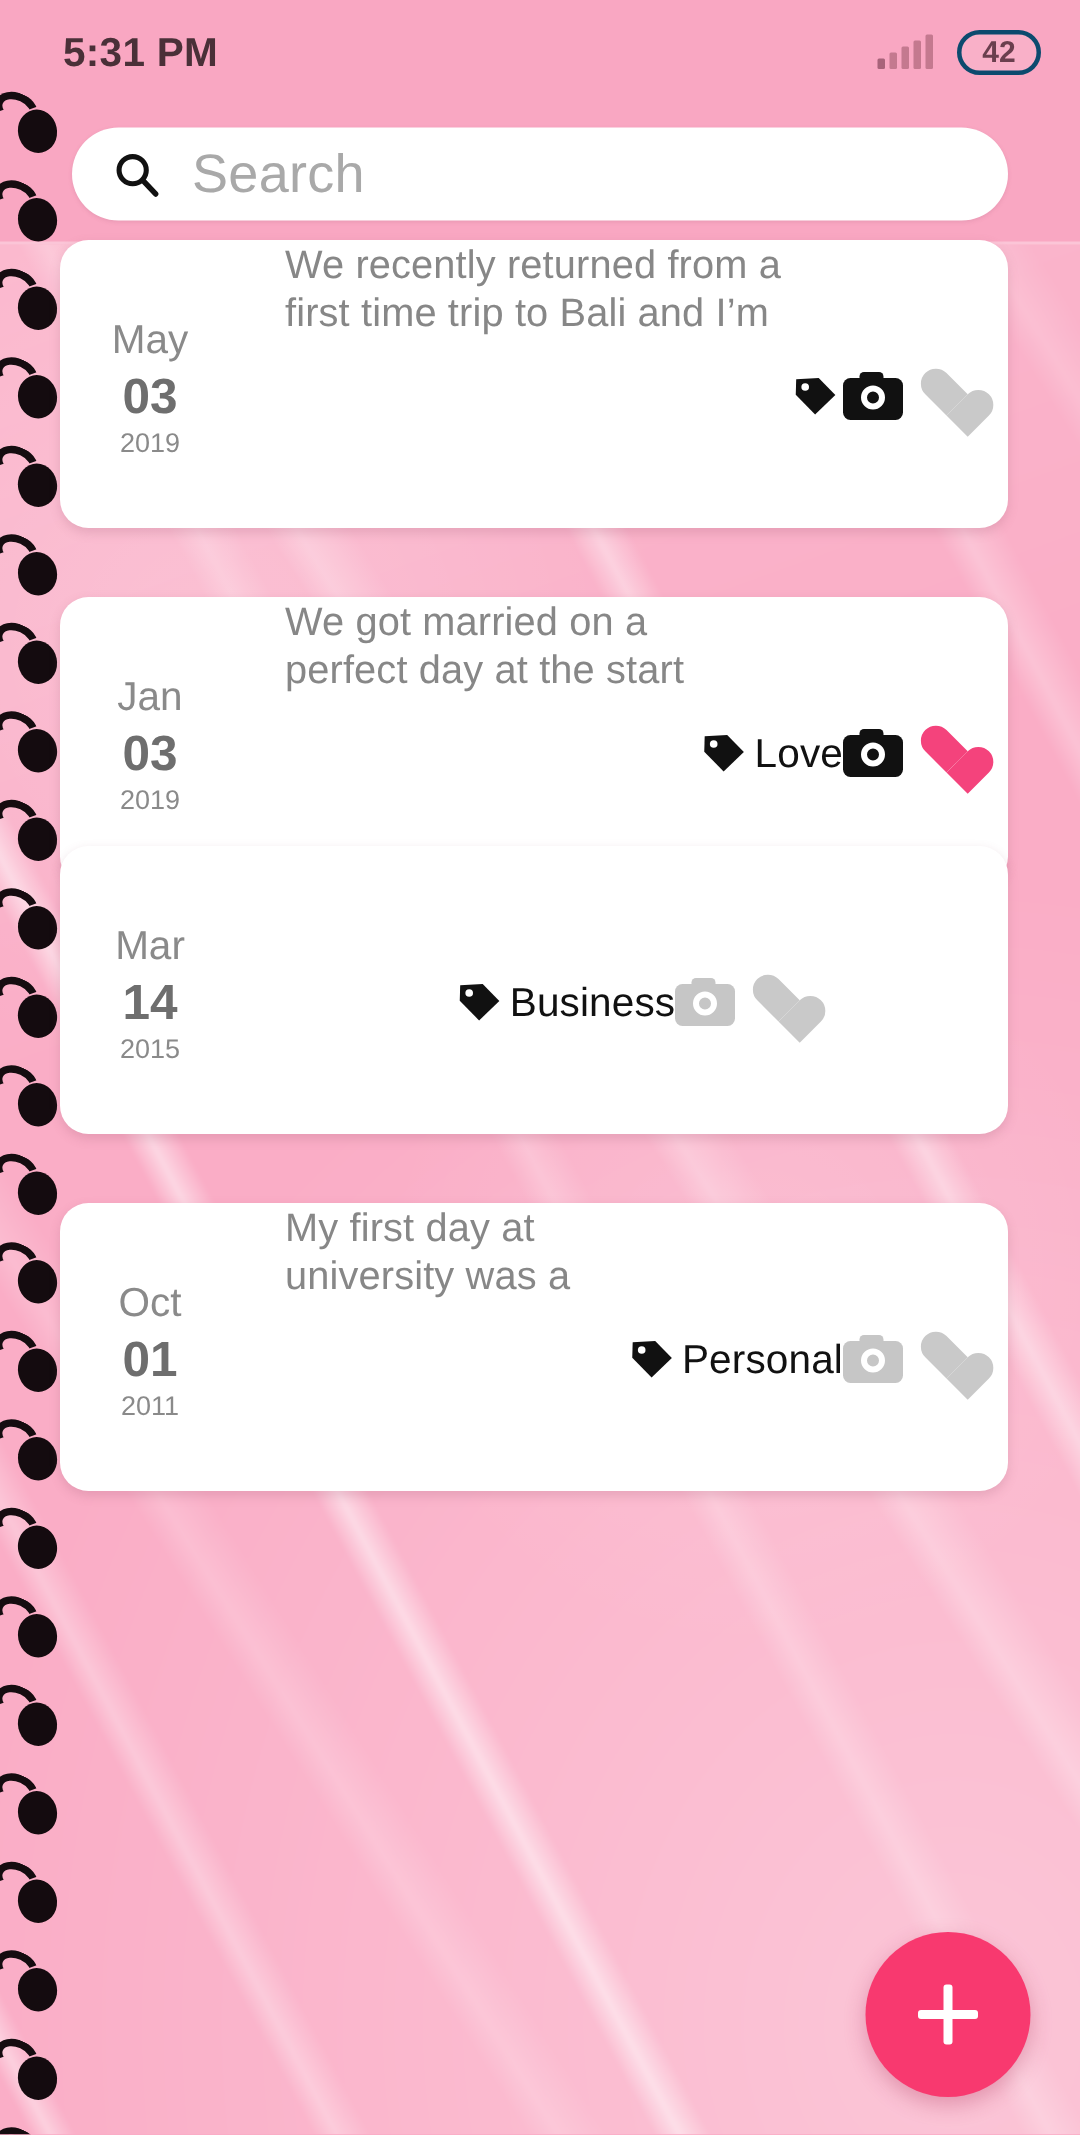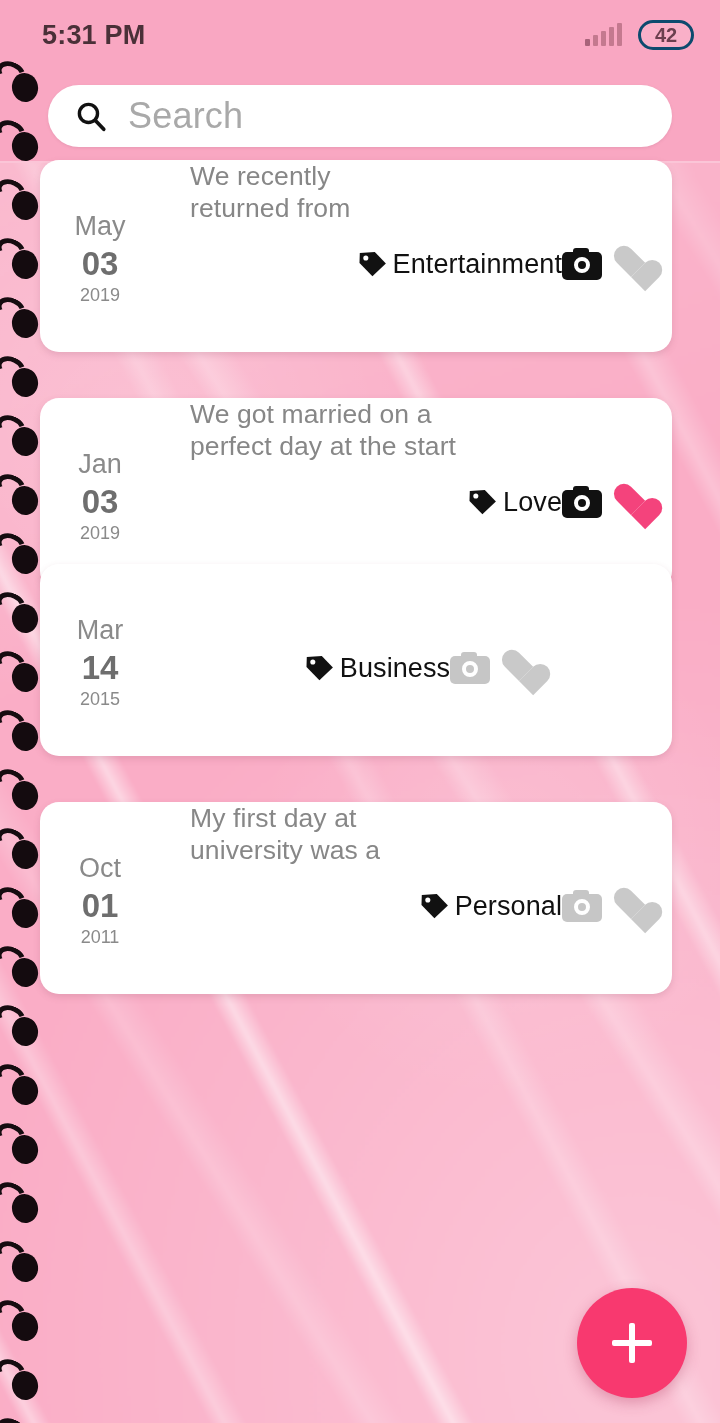--- a/index.html
+++ b/index.html
@@ -304,21 +304,20 @@
           <span class="d-year">2019</span>
         </div>
         <div class="card-body">
           <div class="excerpt">We recently returned from a first time trip to Bali and I’m here to share a few …</div>
           <div class="card-foot">
             <span class="tag-wrap">
               <svg width="36" height="36" viewBox="0 0 24 24">
                 <path d="M3.2 4.6 L13.2 4.0 L20.6 11.6 L11.6 20.2 L3.0 11.4 Z" fill="#111"></path>
                 <circle cx="7.2" cy="8.0" r="1.7" fill="#fff"></circle>
               </svg>
-              <span class="tag-label">Entertainment</span>
             </span>
             <span class="icons">
               <span class="cam on">
                 <span class="bump"></span>
                 <span class="body"></span>
                 <span class="lens"></span>
               </span>
               <span class="heart off"></span>
             </span>
           </div>

